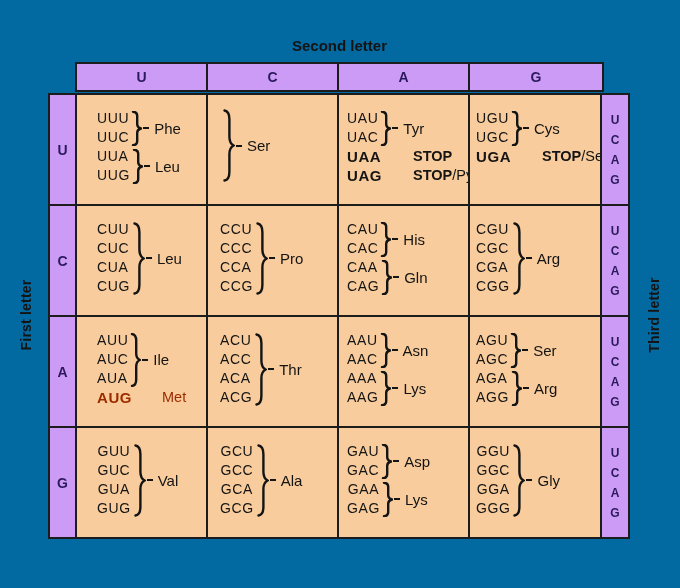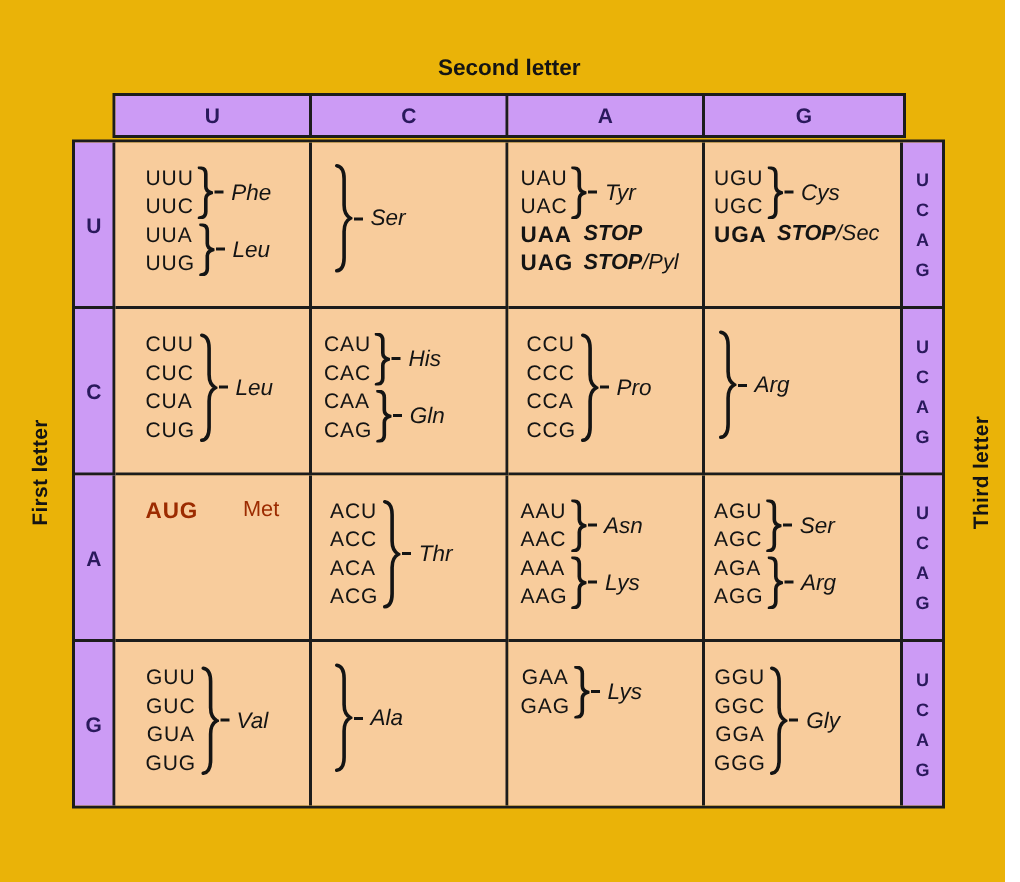--- a/index.html
+++ b/index.html
@@ -1,17 +1,17 @@
 <!DOCTYPE html>
 <html style="--purple: #cc9bf5; --orange: #f8cc9c; --border: #1c1c1c; --letter: #2a195c; --red: #9c2b00; --text: #141414;"><head>
 <meta charset="utf-8">
 <style>
   html,body{margin:0;padding:0;background:#ffffff;}
   body{width:680px;height:588px;font-family:"Liberation Sans","DejaVu Sans",sans-serif;}
-  .stage{position:relative;width:624px;height:588px;background:#eab308;overflow:hidden;padding-left:46px;}
+  .stage{position:relative;width:680px;height:588px;background:#0369a1;overflow:hidden;}
 
   .title{position:absolute;top:37px;left:75px;width:529px;text-align:center;
          font-weight:bold;font-size:15px;color:var(--text);}
 
   .header-row{position:absolute;left:75px;top:62px;width:529px;height:30px;
               border:2px solid var(--border);box-sizing:border-box;display:grid;
               grid-template-columns:131px 131px 131px 1fr;}
   .header-cell{background:var(--purple);border-right:2px solid var(--border);
                display:flex;align-items:center;justify-content:center;
                font-weight:bold;font-size:14px;color:var(--letter);box-sizing:border-box;}
@@ -33,26 +33,26 @@
   .content{background:var(--orange);padding-top:14px;color:var(--text);}
   .content.p0{padding-left:20px;}
   .content.p1{padding-left:12px;}
   .content.p2{padding-left:8px;}
   .content.p3{padding-left:6px;}
 
   .group{display:flex;align-items:center;}
   .codons .codon{font-size:14px;line-height:19px;letter-spacing:0.6px;}
   .braceWrap{display:flex;align-items:center;margin-left:1px;}
   .tick{width:6px;height:2px;background:var(--text);margin-left:1px;flex:0 0 auto;}
-  .glabel{font-size:15px;margin-left:5px;white-space:nowrap;font-style:italic;}
+  .glabel{font-size:15px;margin-left:5px;white-space:nowrap;}
 
   .irow{display:flex;line-height:19px;font-size:15px;align-items:flex-end;}
   .irow .codon{width:40px;letter-spacing:0.6px;flex:0 0 auto;}
   .ilabel{margin-left:25px;font-size:14.5px;white-space:nowrap;}
-  .tight .ilabel{margin-left:2px;font-style:italic;}
+  .tight .ilabel{margin-left:26px;}
   .bold{font-weight:bold;}
   .red{color:var(--red);}
 
   .vlabel{position:absolute;top:93px;height:444px;width:40px;
           display:flex;align-items:center;justify-content:center;}
   .vlabel span{transform:rotate(-90deg);white-space:nowrap;font-weight:bold;
                font-size:14px;color:var(--text);letter-spacing:0.2px;}
   .vlabel.leftside{left:6px;}
   .vlabel.rightside{left:634px;}
 </style>
@@ -173,67 +173,73 @@
           </div>
           <div class="braceWrap">
             <svg width="14" height="73" viewBox="0 0 20 100" preserveAspectRatio="none">
               <path d="M5 2 Q12 3 12 14 L12 38 Q12 47 18 50 Q12 53 12 62 L12 86 Q12 97 5 98" fill="none" stroke="#141414" stroke-width="2.4" stroke-linecap="round" vector-effect="non-scaling-stroke"></path>
             </svg>
           </div>
           <div class="tick"></div>
           <div class="glabel">Leu</div>
         </div>
       </div>
-      <div class="cell content p2">
-        <div class="group">
-          <div class="codons">
-            <div class="codon">CAU</div>
-            <div class="codon">CAC</div>
-          </div>
-          <div class="braceWrap">
-            <svg width="12" height="35" viewBox="0 0 20 100" preserveAspectRatio="none">
-              <path d="M5 2 Q12 3 12 14 L12 38 Q12 47 18 50 Q12 53 12 62 L12 86 Q12 97 5 98" fill="none" stroke="#141414" stroke-width="2.4" stroke-linecap="round" vector-effect="non-scaling-stroke"></path>
-            </svg>
-          </div>
-          <div class="tick"></div>
-          <div class="glabel">His</div>
-        </div>
-        <div class="group">
-          <div class="codons">
-            <div class="codon">CAA</div>
-            <div class="codon">CAG</div>
-          </div>
-          <div class="braceWrap">
-            <svg width="12" height="35" viewBox="0 0 20 100" preserveAspectRatio="none">
-              <path d="M5 2 Q12 3 12 14 L12 38 Q12 47 18 50 Q12 53 12 62 L12 86 Q12 97 5 98" fill="none" stroke="#141414" stroke-width="2.4" stroke-linecap="round" vector-effect="non-scaling-stroke"></path>
-            </svg>
-          </div>
-          <div class="tick"></div>
-          <div class="glabel">Gln</div>
-        </div>
-      </div>
       <div class="cell content p1">
         <div class="group">
           <div class="codons">
             <div class="codon">CCU</div>
             <div class="codon">CCC</div>
             <div class="codon">CCA</div>
             <div class="codon">CCG</div>
           </div>
           <div class="braceWrap">
             <svg width="14" height="73" viewBox="0 0 20 100" preserveAspectRatio="none">
               <path d="M5 2 Q12 3 12 14 L12 38 Q12 47 18 50 Q12 53 12 62 L12 86 Q12 97 5 98" fill="none" stroke="#141414" stroke-width="2.4" stroke-linecap="round" vector-effect="non-scaling-stroke"></path>
             </svg>
           </div>
           <div class="tick"></div>
           <div class="glabel">Pro</div>
         </div>
       </div>
+      <div class="cell content p2">
+        <div class="group">
+          <div class="codons">
+            <div class="codon">CAU</div>
+            <div class="codon">CAC</div>
+          </div>
+          <div class="braceWrap">
+            <svg width="12" height="35" viewBox="0 0 20 100" preserveAspectRatio="none">
+              <path d="M5 2 Q12 3 12 14 L12 38 Q12 47 18 50 Q12 53 12 62 L12 86 Q12 97 5 98" fill="none" stroke="#141414" stroke-width="2.4" stroke-linecap="round" vector-effect="non-scaling-stroke"></path>
+            </svg>
+          </div>
+          <div class="tick"></div>
+          <div class="glabel">His</div>
+        </div>
+        <div class="group">
+          <div class="codons">
+            <div class="codon">CAA</div>
+            <div class="codon">CAG</div>
+          </div>
+          <div class="braceWrap">
+            <svg width="12" height="35" viewBox="0 0 20 100" preserveAspectRatio="none">
+              <path d="M5 2 Q12 3 12 14 L12 38 Q12 47 18 50 Q12 53 12 62 L12 86 Q12 97 5 98" fill="none" stroke="#141414" stroke-width="2.4" stroke-linecap="round" vector-effect="non-scaling-stroke"></path>
+            </svg>
+          </div>
+          <div class="tick"></div>
+          <div class="glabel">Gln</div>
+        </div>
+      </div>
       <div class="cell content p3">
         <div class="group">
+          <div class="codons">
+            <div class="codon">CGU</div>
+            <div class="codon">CGC</div>
+            <div class="codon">CGA</div>
+            <div class="codon">CGG</div>
+          </div>
           <div class="braceWrap">
             <svg width="14" height="73" viewBox="0 0 20 100" preserveAspectRatio="none">
               <path d="M5 2 Q12 3 12 14 L12 38 Q12 47 18 50 Q12 53 12 62 L12 86 Q12 97 5 98" fill="none" stroke="#141414" stroke-width="2.4" stroke-linecap="round" vector-effect="non-scaling-stroke"></path>
             </svg>
           </div>
           <div class="tick"></div>
           <div class="glabel">Arg</div>
         </div>
       </div>
       <div class="cell side c5">
@@ -241,20 +247,34 @@
           <div class="tl">U</div>
           <div class="tl">C</div>
           <div class="tl">A</div>
           <div class="tl">G</div>
         </div>
       </div>
       <div class="cell side c0">
         <div class="firstL">A</div>
       </div>
       <div class="cell content p0">
+        <div class="group">
+          <div class="codons">
+            <div class="codon">AUU</div>
+            <div class="codon">AUC</div>
+            <div class="codon">AUA</div>
+          </div>
+          <div class="braceWrap">
+            <svg width="12" height="54" viewBox="0 0 20 100" preserveAspectRatio="none">
+              <path d="M5 2 Q12 3 12 14 L12 38 Q12 47 18 50 Q12 53 12 62 L12 86 Q12 97 5 98" fill="none" stroke="#141414" stroke-width="2.4" stroke-linecap="round" vector-effect="non-scaling-stroke"></path>
+            </svg>
+          </div>
+          <div class="tick"></div>
+          <div class="glabel">Ile</div>
+        </div>
         <div class="irow red">
           <span class="codon bold">AUG</span>
           <span class="ilabel"><span>Met</span></span>
         </div>
       </div>
       <div class="cell content p1">
         <div class="group">
           <div class="codons">
             <div class="codon">ACU</div>
             <div class="codon">ACC</div>
@@ -349,30 +369,49 @@
             <svg width="14" height="73" viewBox="0 0 20 100" preserveAspectRatio="none">
               <path d="M5 2 Q12 3 12 14 L12 38 Q12 47 18 50 Q12 53 12 62 L12 86 Q12 97 5 98" fill="none" stroke="#141414" stroke-width="2.4" stroke-linecap="round" vector-effect="non-scaling-stroke"></path>
             </svg>
           </div>
           <div class="tick"></div>
           <div class="glabel">Val</div>
         </div>
       </div>
       <div class="cell content p1 r3">
         <div class="group">
+          <div class="codons">
+            <div class="codon">GCU</div>
+            <div class="codon">GCC</div>
+            <div class="codon">GCA</div>
+            <div class="codon">GCG</div>
+          </div>
           <div class="braceWrap">
             <svg width="14" height="73" viewBox="0 0 20 100" preserveAspectRatio="none">
               <path d="M5 2 Q12 3 12 14 L12 38 Q12 47 18 50 Q12 53 12 62 L12 86 Q12 97 5 98" fill="none" stroke="#141414" stroke-width="2.4" stroke-linecap="round" vector-effect="non-scaling-stroke"></path>
             </svg>
           </div>
           <div class="tick"></div>
           <div class="glabel">Ala</div>
         </div>
       </div>
       <div class="cell content p2 r3">
+        <div class="group">
+          <div class="codons">
+            <div class="codon">GAU</div>
+            <div class="codon">GAC</div>
+          </div>
+          <div class="braceWrap">
+            <svg width="12" height="35" viewBox="0 0 20 100" preserveAspectRatio="none">
+              <path d="M5 2 Q12 3 12 14 L12 38 Q12 47 18 50 Q12 53 12 62 L12 86 Q12 97 5 98" fill="none" stroke="#141414" stroke-width="2.4" stroke-linecap="round" vector-effect="non-scaling-stroke"></path>
+            </svg>
+          </div>
+          <div class="tick"></div>
+          <div class="glabel">Asp</div>
+        </div>
         <div class="group">
           <div class="codons">
             <div class="codon">GAA</div>
             <div class="codon">GAG</div>
           </div>
           <div class="braceWrap">
             <svg width="12" height="35" viewBox="0 0 20 100" preserveAspectRatio="none">
               <path d="M5 2 Q12 3 12 14 L12 38 Q12 47 18 50 Q12 53 12 62 L12 86 Q12 97 5 98" fill="none" stroke="#141414" stroke-width="2.4" stroke-linecap="round" vector-effect="non-scaling-stroke"></path>
             </svg>
           </div>

